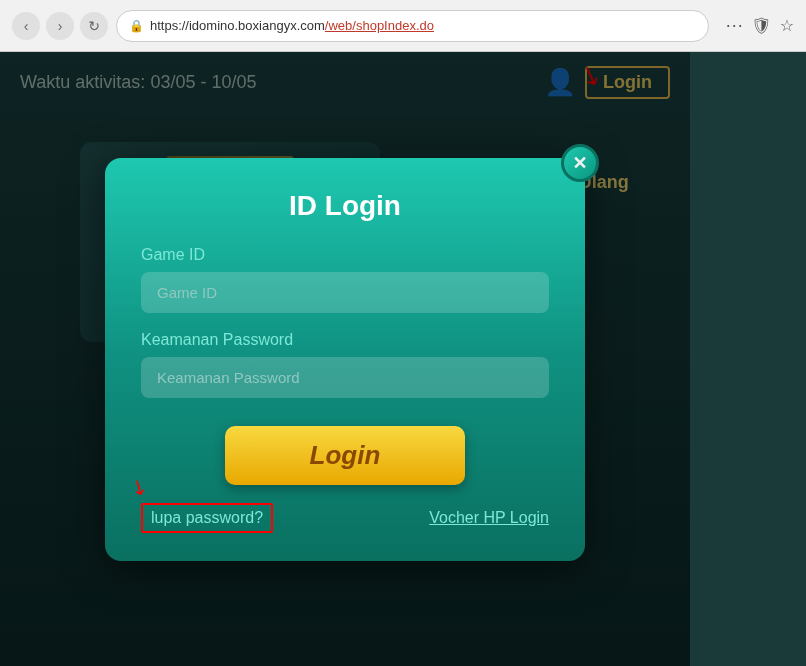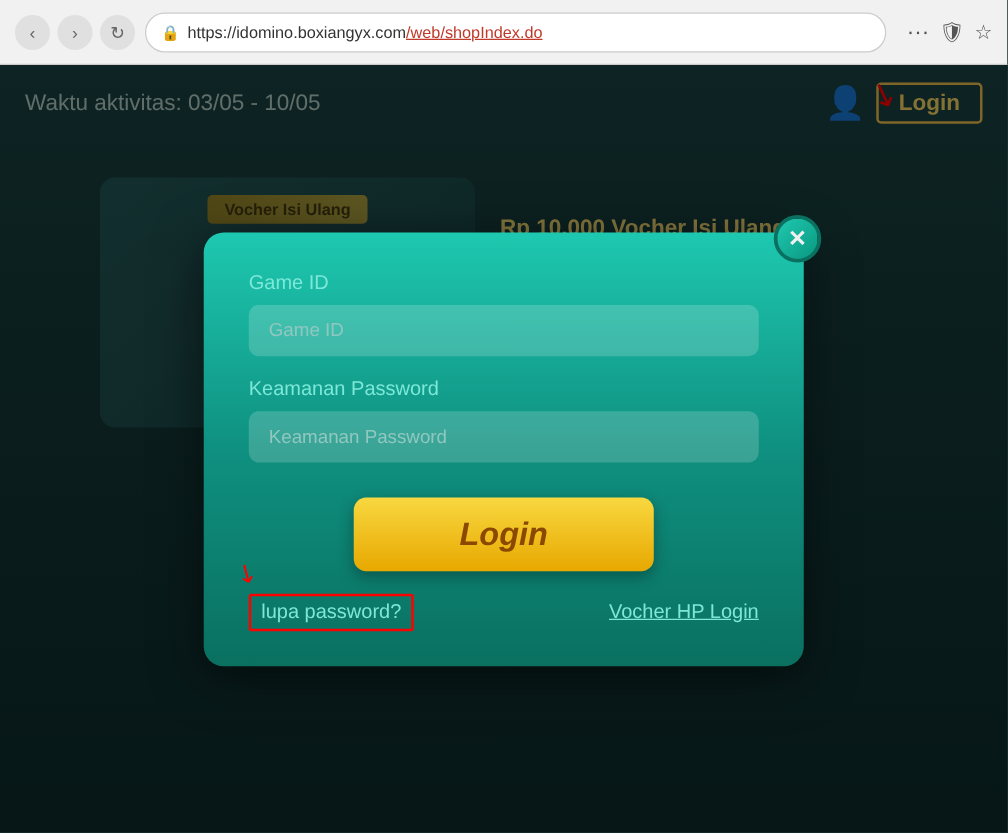--- a/index.html
+++ b/index.html
@@ -80,21 +80,21 @@
     }
 
     .shield-icon, .star-icon {
       font-size: 16px;
       color: #555;
       cursor: pointer;
     }
 
     
     .page-content {
-      width: 806px;
+      width: 690px;
       height: 614px;
       background: linear-gradient(180deg, #1a4040 0%, #0d2a2a 100%);
       position: relative;
       overflow: hidden;
     }
 
     
     .top-bar {
       display: flex;
       justify-content: space-between;
@@ -326,20 +326,21 @@
 
   <div class="voucher-right-text">Rp 10,000 Vocher Isi Ulang</div>
 
   <div class="modal-overlay">
     <div class="modal">
 
       
       <button class="modal-close">✕</button>
 
       
+      <h2 class="modal-title">ID Login</h2>
 
       
       <div class="field-label">Game ID</div>
       <input class="field-input" type="text" placeholder="Game ID" style="">
 
       
       <div class="field-label">Keamanan Password</div>
       <input class="field-input" type="password" placeholder="Keamanan Password" style="">
 
       

